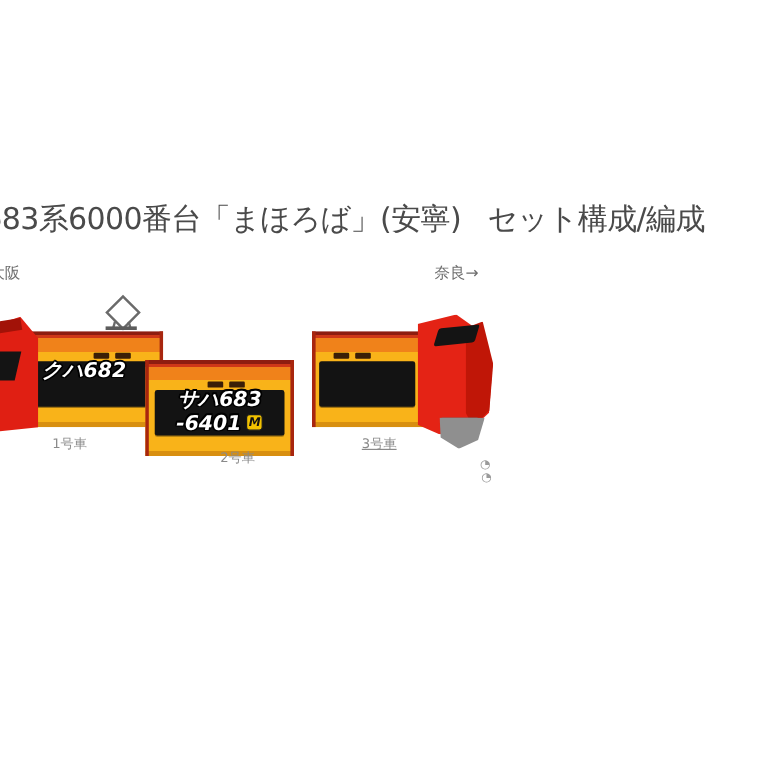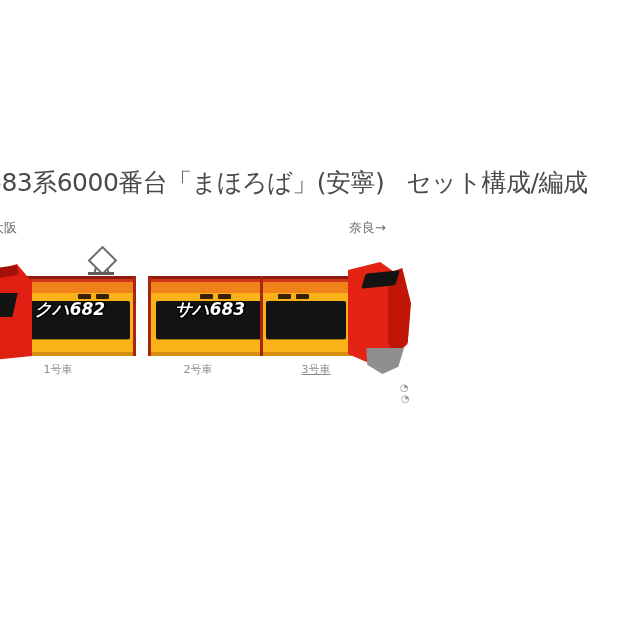--- a/index.html
+++ b/index.html
@@ -48,21 +48,21 @@
     position: absolute;
     left: -9px;
     top: 219px;
     font-size: 13px;
     color: #6d6d6d;
     white-space: nowrap;
     font-family: "DejaVu Sans", "Liberation Sans", sans-serif;
   }
   .dir-right {
     position: absolute;
-    left: 349px;
+    left: 362px;
     top: 219px;
     font-size: 13px;
     color: #6d6d6d;
     white-space: nowrap;
     font-family: "DejaVu Sans", "Liberation Sans", sans-serif;
   }
 
   
   .train {
     position: absolute;
@@ -334,29 +334,30 @@
 
       <div class="edge-r"></div>
       <div class="vent" style="left:88px;"></div>
       <div class="vent" style="left:106px;"></div>
       <div class="window-band" style="left:20px; right:6px;"></div>
       <div class="car-num" style="left:14px;">
         <span>クハ682</span>
       </div>
     </div>
 
-    <div class="car" style="left:148px; width:124px;">
+    <div class="car" style="left:121px; width:124px;margin-top:24px;">
       <div class="body"></div>
       <div class="edge-l"></div>
       <div class="edge-r"></div>
       <div class="vent" style="left:52px;"></div>
       <div class="vent" style="left:70px;"></div>
       <div class="window-band"></div>
       <div class="car-num">
         <span>サハ683</span>
+        <span class="l2"><span>-6401</span><span class="m-badge">M</span></span>
       </div>
     </div>
 
     <div class="car" style="left:260px; width:112px;">
       <div class="body"></div>
       <div class="edge-l"></div>
       <div class="vent" style="left:18px;"></div>
       <div class="vent" style="left:36px;"></div>
       <div class="window-band" style="left:6px; right:26px;"></div>
       <div class="car-num" style="left:0; right:24px;">
@@ -381,20 +382,20 @@
       <div class="diamond"></div>
       <div class="leg-l"></div>
       <div class="leg-r"></div>
       <div class="base"></div>
     </div>
 
   </div>
 
   <div class="captions">
     <div class="caption" style="left:8px; width:100px;">1号車</div>
-    <div class="caption" style="left:148px; width:100px;">2号車</div>
+    <div class="caption" style="left:148px; width:100px;margin-top:12px;">2号車</div>
     <div class="caption" style="left:266px; width:100px;text-decoration:underline;">3号車</div>
   </div>
 
   <div class="artifact" style="left:400px; top:383px;">◔</div>
   <div class="artifact" style="left:401px; top:394px;">◔</div>
 
 </div>
 
 </body></html>

